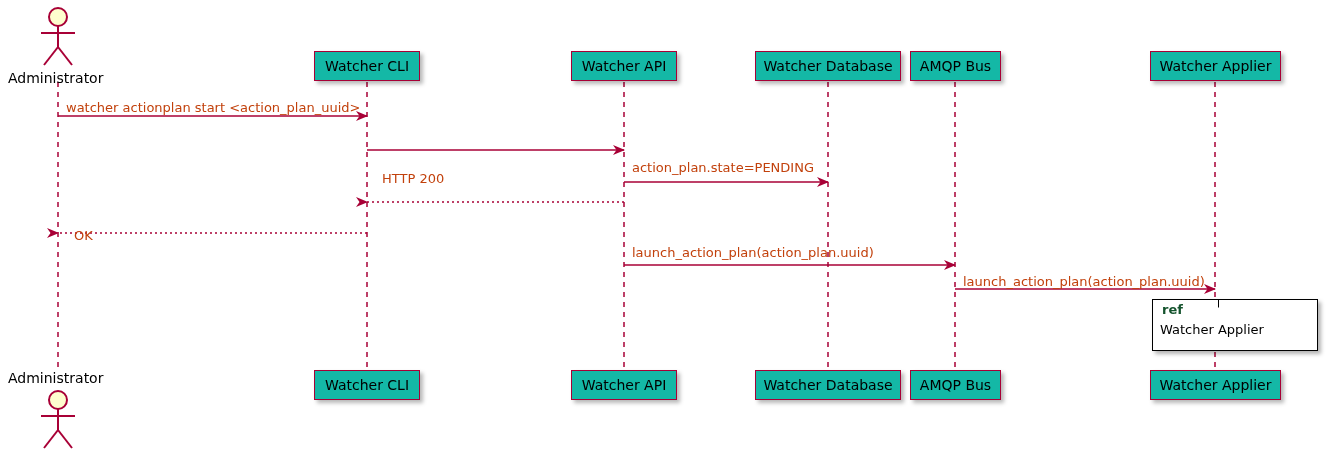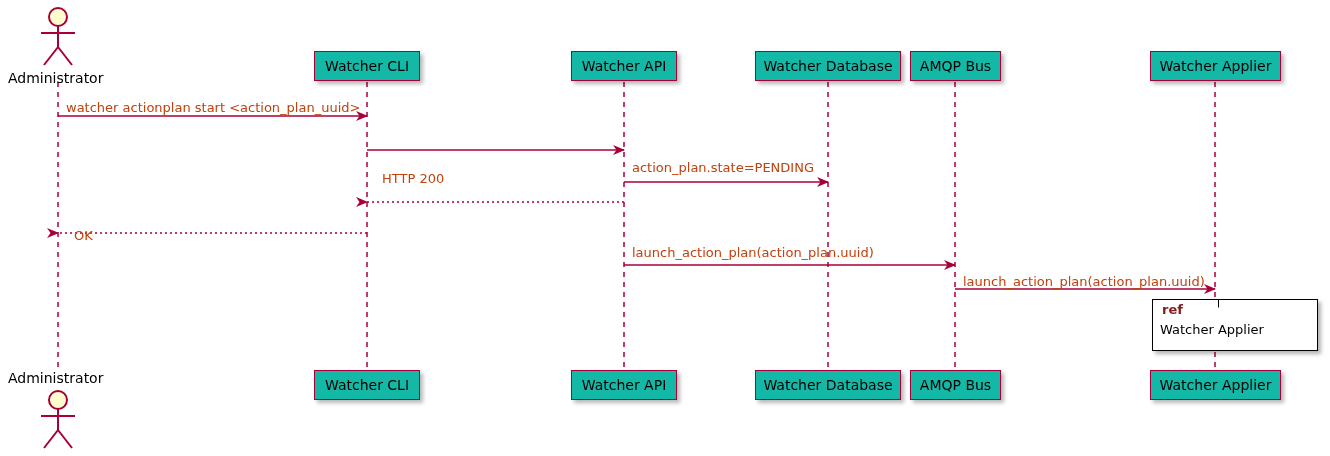--- a/index.html
+++ b/index.html
@@ -69,21 +69,21 @@
     border-right: 1.5px solid #000000;
     border-bottom: 1.5px solid #000000;
     background: #ffffff;
   }
   .ref-tab-label {
     position: absolute;
     left: 9px;
     top: 3px;
     font-size: 13px;
     font-weight: bold;
-    color: #7f1d1d;
+    color: #14532d;
     line-height: 1;
   }
   .ref-body {
     position: absolute;
     left: 7px;
     top: 22px;
     width: 152px;
     font-size: 13px;
     color: #000000;
     line-height: 15px;

